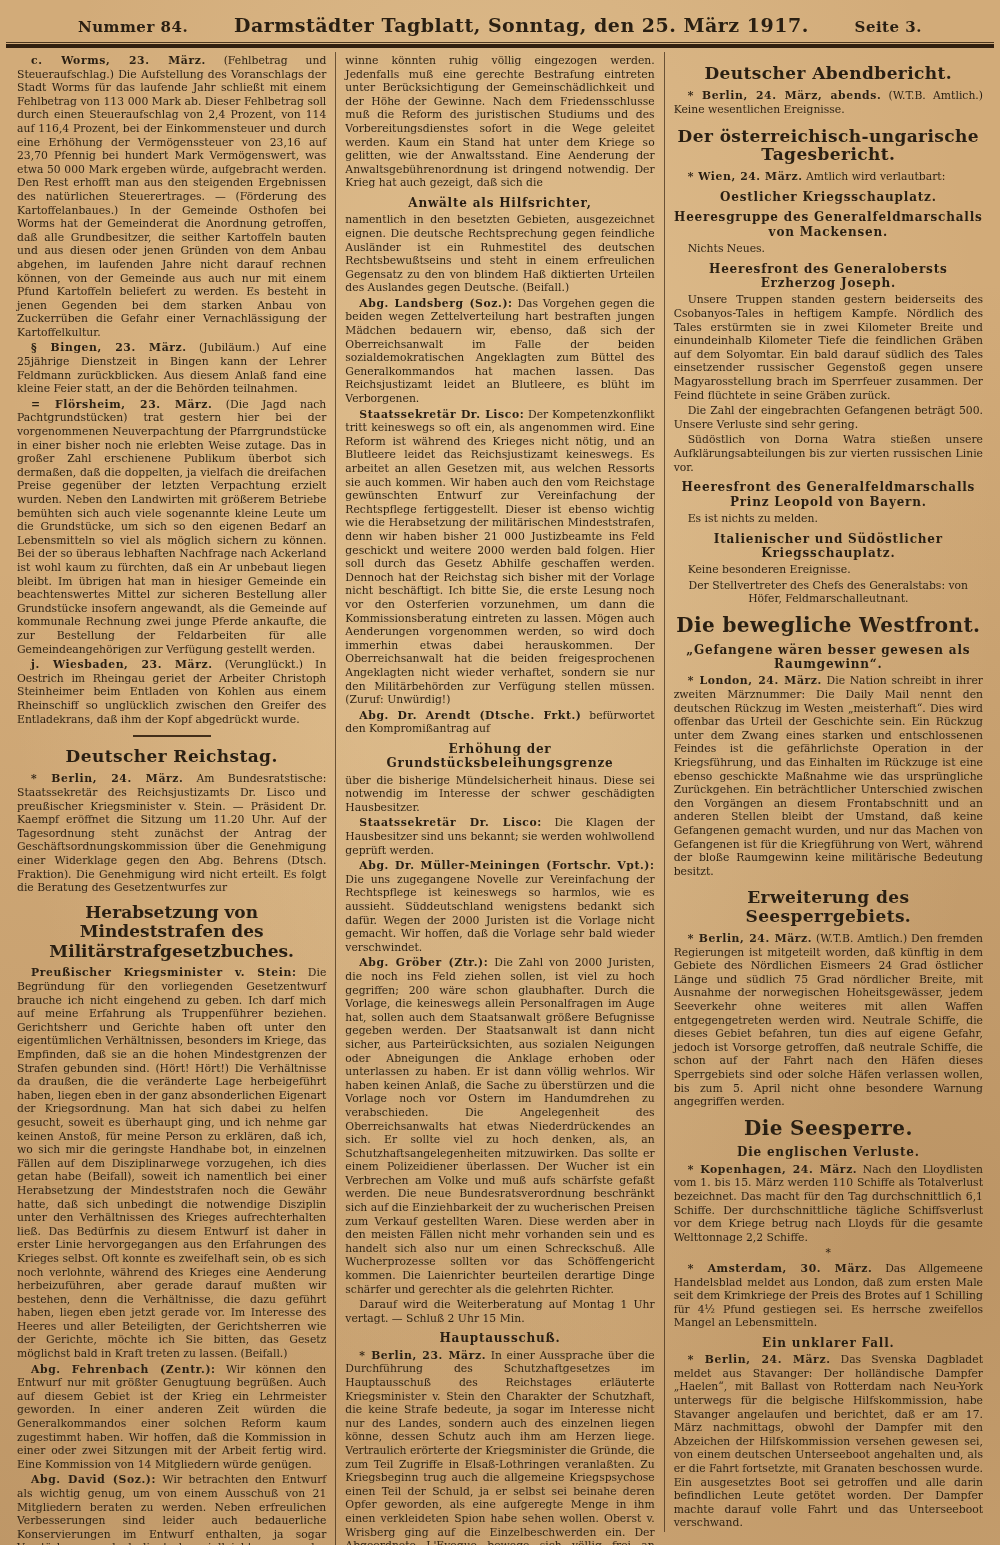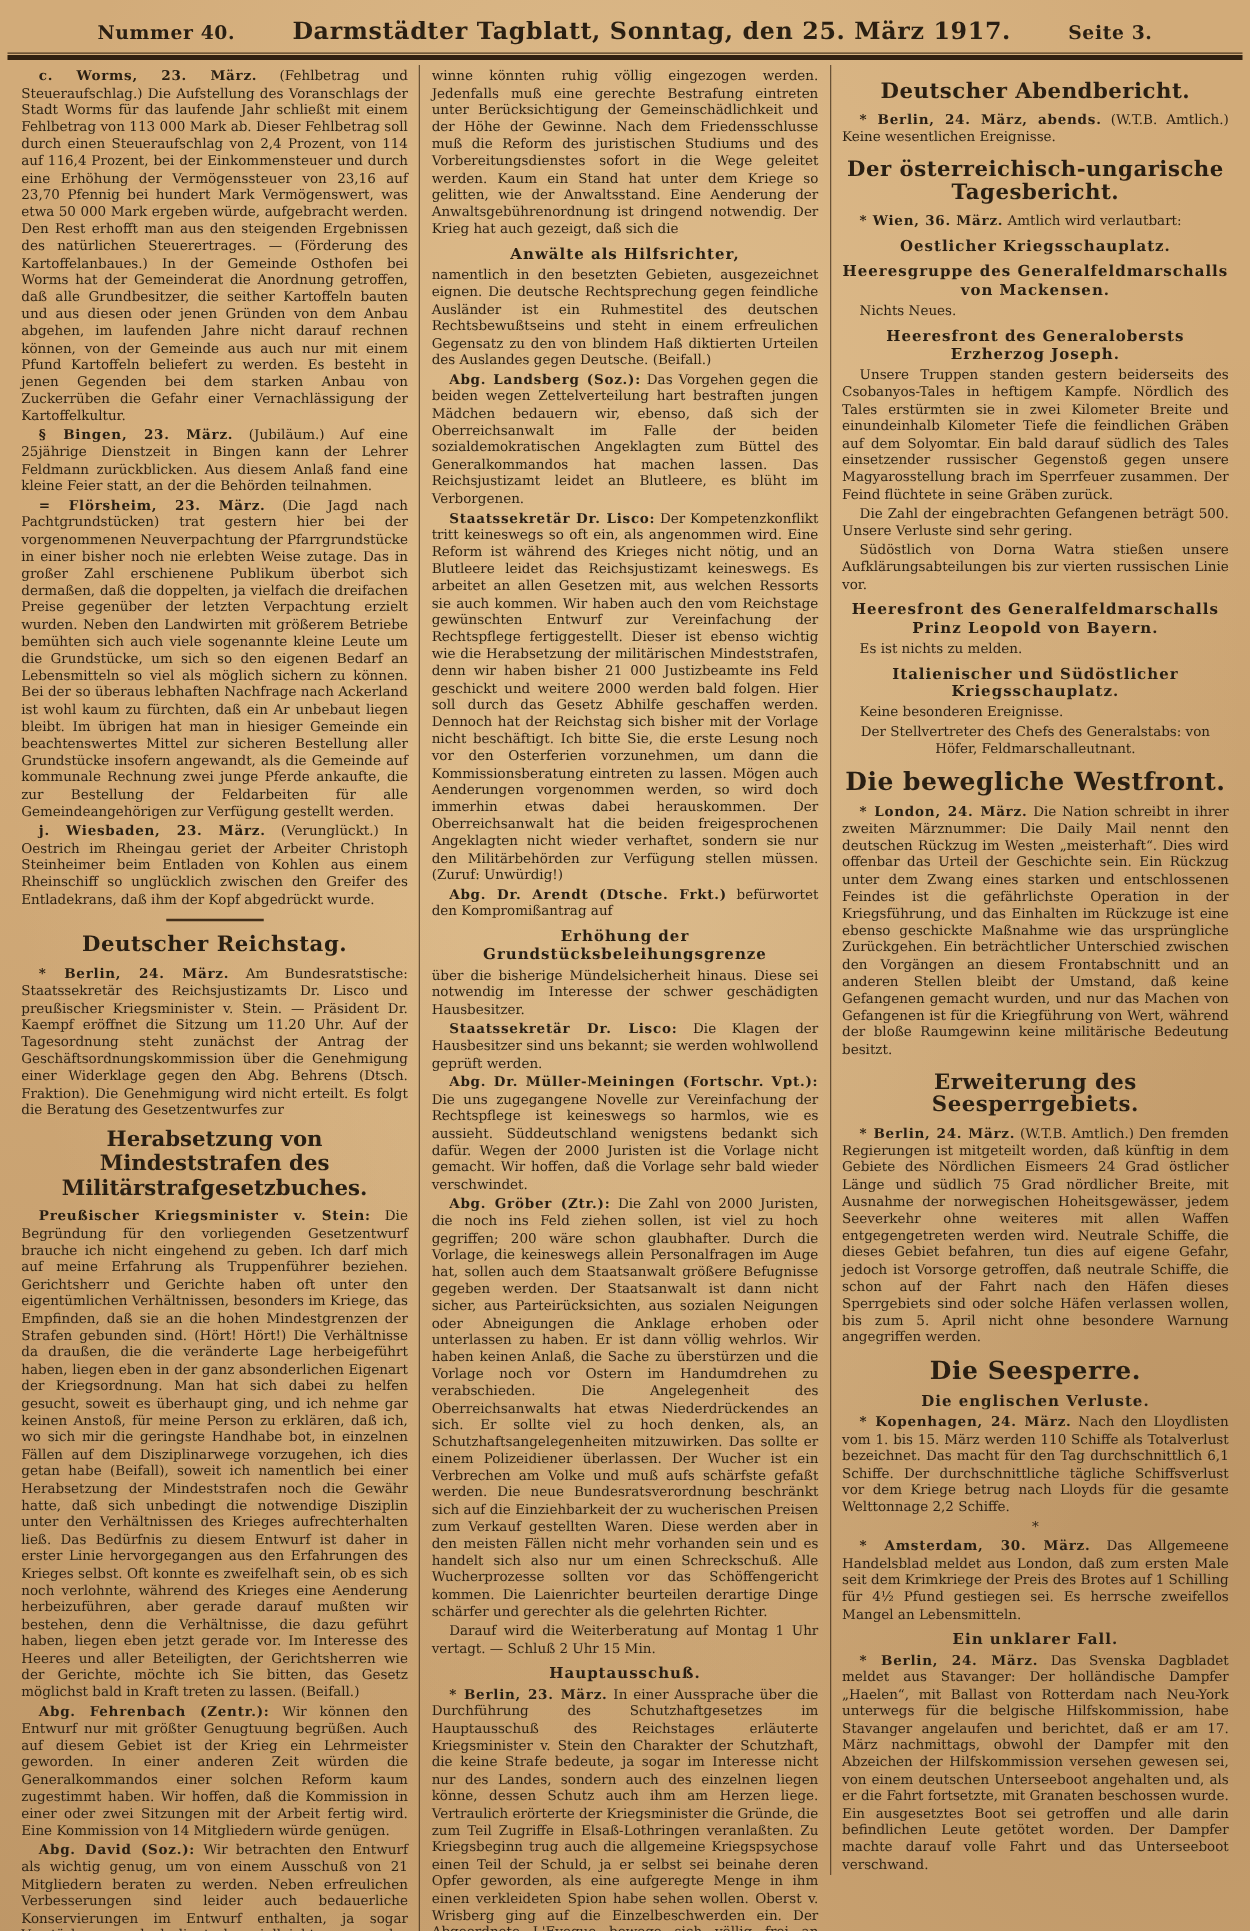--- a/index.html
+++ b/index.html
@@ -46,21 +46,21 @@
   h1.headline.lg{font-size:20px;margin:9px 0 6px 0;}
   h2.subhead{font-size:17px;margin:8px 0 5px 0;line-height:1.15;}
   h3.minihead{font-size:12px;margin:6px 0 3px 0;letter-spacing:.8px;line-height:1.2;}
   .divider{width:78px;border-top:2px solid rgba(40,24,8,.85);margin:9px auto 8px auto;}
 </style>
 </head>
 <body>
 
 <div class="page">
   <div class="masthead">
-    <span class="issue">Nummer 40.</span>
+    <span class="issue">Nummer 84.</span>
     <span class="title">Darmstädter Tagblatt, Sonntag, den 25. März 1917.</span>
     <span class="pageno">Seite 3.</span>
   </div>
   <div class="head-rule-thin"></div>
   <div class="head-rule-thick"></div>
 
   <div class="columns">
     <div class="col">
         <p class="para"><b>c. Worms, 23. März.</b> (Fehlbetrag und Steueraufschlag.) Die Aufstellung des Voranschlags der Stadt Worms für das laufende Jahr schließt mit einem Fehlbetrag von 113 000 Mark ab. Dieser Fehlbetrag soll durch einen Steueraufschlag von 2,4 Prozent, von 114 auf 116,4 Prozent, bei der Einkommensteuer und durch eine Erhöhung der Vermögenssteuer von 23,16 auf 23,70 Pfennig bei hundert Mark Vermögenswert, was etwa 50 000 Mark ergeben würde, aufgebracht werden. Den Rest erhofft man aus den steigenden Ergebnissen des natürlichen Steuerertrages. — (Förderung des Kartoffelanbaues.) In der Gemeinde Osthofen bei Worms hat der Gemeinderat die Anordnung getroffen, daß alle Grundbesitzer, die seither Kartoffeln bauten und aus diesen oder jenen Gründen von dem Anbau abgehen, im laufenden Jahre nicht darauf rechnen können, von der Gemeinde aus auch nur mit einem Pfund Kartoffeln beliefert zu werden. Es besteht in jenen Gegenden bei dem starken Anbau von Zuckerrüben die Gefahr einer Vernachlässigung der Kartoffelkultur.</p>
         <p class="para"><b>§ Bingen, 23. März.</b> (Jubiläum.) Auf eine 25jährige Dienstzeit in Bingen kann der Lehrer Feldmann zurückblicken. Aus diesem Anlaß fand eine kleine Feier statt, an der die Behörden teilnahmen.</p>
@@ -87,34 +87,35 @@
         <p class="para"><b>Abg. Dr. Müller-Meiningen (Fortschr. Vpt.):</b> Die uns zugegangene Novelle zur Vereinfachung der Rechtspflege ist keineswegs so harmlos, wie es aussieht. Süddeutschland wenigstens bedankt sich dafür. Wegen der 2000 Juristen ist die Vorlage nicht gemacht. Wir hoffen, daß die Vorlage sehr bald wieder verschwindet.</p>
         <p class="para"><b>Abg. Gröber (Ztr.):</b> Die Zahl von 2000 Juristen, die noch ins Feld ziehen sollen, ist viel zu hoch gegriffen; 200 wäre schon glaubhafter. Durch die Vorlage, die keineswegs allein Personalfragen im Auge hat, sollen auch dem Staatsanwalt größere Befugnisse gegeben werden. Der Staatsanwalt ist dann nicht sicher, aus Parteirücksichten, aus sozialen Neigungen oder Abneigungen die Anklage erhoben oder unterlassen zu haben. Er ist dann völlig wehrlos. Wir haben keinen Anlaß, die Sache zu überstürzen und die Vorlage noch vor Ostern im Handumdrehen zu verabschieden. Die Angelegenheit des Oberreichsanwalts hat etwas Niederdrückendes an sich. Er sollte viel zu hoch denken, als, an Schutzhaftsangelegenheiten mitzuwirken. Das sollte er einem Polizeidiener überlassen. Der Wucher ist ein Verbrechen am Volke und muß aufs schärfste gefaßt werden. Die neue Bundesratsverordnung beschränkt sich auf die Einziehbarkeit der zu wucherischen Preisen zum Verkauf gestellten Waren. Diese werden aber in den meisten Fällen nicht mehr vorhanden sein und es handelt sich also nur um einen Schreckschuß. Alle Wucherprozesse sollten vor das Schöffengericht kommen. Die Laienrichter beurteilen derartige Dinge schärfer und gerechter als die gelehrten Richter.</p>
         <p class="para">Darauf wird die Weiterberatung auf Montag 1 Uhr vertagt. — Schluß 2 Uhr 15 Min.</p>
         <h3 class="minihead">Hauptausschuß.</h3>
         <p class="para"><b>* Berlin, 23. März.</b> In einer Aussprache über die Durchführung des Schutzhaftgesetzes im Hauptausschuß des Reichstages erläuterte Kriegsminister v. Stein den Charakter der Schutzhaft, die keine Strafe bedeute, ja sogar im Interesse nicht nur des Landes, sondern auch des einzelnen liegen könne, dessen Schutz auch ihm am Herzen liege. Vertraulich erörterte der Kriegsminister die Gründe, die zum Teil Zugriffe in Elsaß-Lothringen veranlaßten. Zu Kriegsbeginn trug auch die allgemeine Kriegspsychose einen Teil der Schuld, ja er selbst sei beinahe deren Opfer geworden, als eine aufgeregte Menge in ihm einen verkleideten Spion habe sehen wollen. Oberst v. Wrisberg ging auf die Einzelbeschwerden ein. Der Abgeordnete L'Eveque bewege sich völlig frei an seinem bisherigen Wohnort und übe den Beruf als Tierarzt aus. Weiterhin erklärte der Kriegsminister, die vorgebrachten Fälle würden untersucht und geprüft. Er teilte dem Generalkommando die gegebenen Richtlinien zur Durchführung des Gesetzes mit. Staatssekretär Helfferich verwies auf diese Erklärungen, die für eine loyale Durchführung des Gesetzes bürgen würden. Er selber werde alles tun, was in dieser Richtung geschehen könne. Die noch in Schutzhaft befindlichen Personen hätten das Beschwerderecht und sollten gehört werden. Er ging alsdann auf die elsaß-lothringische Frage ein und bedauerte den Ausgang der Rektoratswahl an der Straßburger Universität, zumal dadurch der Anschein konfessioneller Differenzen erweckt worden sei. Er hofft, daß sich ein Ausgleich werde finden lassen.</p>
       </div>
     <div class="col">
         <h1 class="headline">Deutscher Abendbericht.</h1>
         <p class="para"><b>* Berlin, 24. März, abends.</b> (W.T.B. Amtlich.) Keine wesentlichen Ereignisse.</p>
         <h1 class="headline">Der österreichisch-ungarische Tagesbericht.</h1>
-        <p class="para"><b>* Wien, 36. März.</b> Amtlich wird verlautbart:</p>
+        <p class="para"><b>* Wien, 24. März.</b> Amtlich wird verlautbart:</p>
         <h3 class="minihead">Oestlicher Kriegsschauplatz.</h3>
         <h3 class="minihead">Heeresgruppe des Generalfeldmarschalls von Mackensen.</h3>
         <p class="para">Nichts Neues.</p>
         <h3 class="minihead">Heeresfront des Generalobersts Erzherzog Joseph.</h3>
         <p class="para">Unsere Truppen standen gestern beiderseits des Csobanyos-Tales in heftigem Kampfe. Nördlich des Tales erstürmten sie in zwei Kilometer Breite und einundeinhalb Kilometer Tiefe die feindlichen Gräben auf dem Solyomtar. Ein bald darauf südlich des Tales einsetzender russischer Gegenstoß gegen unsere Magyarosstellung brach im Sperrfeuer zusammen. Der Feind flüchtete in seine Gräben zurück.</p>
         <p class="para">Die Zahl der eingebrachten Gefangenen beträgt 500. Unsere Verluste sind sehr gering.</p>
         <p class="para">Südöstlich von Dorna Watra stießen unsere Aufklärungsabteilungen bis zur vierten russischen Linie vor.</p>
         <h3 class="minihead">Heeresfront des Generalfeldmarschalls Prinz Leopold von Bayern.</h3>
         <p class="para">Es ist nichts zu melden.</p>
         <h3 class="minihead">Italienischer und Südöstlicher Kriegsschauplatz.</h3>
         <p class="para">Keine besonderen Ereignisse.</p>
         <p class="center">Der Stellvertreter des Chefs des Generalstabs: von Höfer, Feldmarschalleutnant.</p>
         <h1 class="headline lg">Die bewegliche Westfront.</h1>
+        <h3 class="minihead">„Gefangene wären besser gewesen als Raumgewinn“.</h3>
         <p class="para"><b>* London, 24. März.</b> Die Nation schreibt in ihrer zweiten Märznummer: Die Daily Mail nennt den deutschen Rückzug im Westen „meisterhaft“. Dies wird offenbar das Urteil der Geschichte sein. Ein Rückzug unter dem Zwang eines starken und entschlossenen Feindes ist die gefährlichste Operation in der Kriegsführung, und das Einhalten im Rückzuge ist eine ebenso geschickte Maßnahme wie das ursprüngliche Zurückgehen. Ein beträchtlicher Unterschied zwischen den Vorgängen an diesem Frontabschnitt und an anderen Stellen bleibt der Umstand, daß keine Gefangenen gemacht wurden, und nur das Machen von Gefangenen ist für die Kriegführung von Wert, während der bloße Raumgewinn keine militärische Bedeutung besitzt.</p>
         <h1 class="headline">Erweiterung des Seesperrgebiets.</h1>
         <p class="para"><b>* Berlin, 24. März.</b> (W.T.B. Amtlich.) Den fremden Regierungen ist mitgeteilt worden, daß künftig in dem Gebiete des Nördlichen Eismeers 24 Grad östlicher Länge und südlich 75 Grad nördlicher Breite, mit Ausnahme der norwegischen Hoheitsgewässer, jedem Seeverkehr ohne weiteres mit allen Waffen entgegengetreten werden wird. Neutrale Schiffe, die dieses Gebiet befahren, tun dies auf eigene Gefahr, jedoch ist Vorsorge getroffen, daß neutrale Schiffe, die schon auf der Fahrt nach den Häfen dieses Sperrgebiets sind oder solche Häfen verlassen wollen, bis zum 5. April nicht ohne besondere Warnung angegriffen werden.</p>
         <h1 class="headline lg">Die Seesperre.</h1>
         <h3 class="minihead">Die englischen Verluste.</h3>
         <p class="para"><b>* Kopenhagen, 24. März.</b> Nach den Lloydlisten vom 1. bis 15. März werden 110 Schiffe als Totalverlust bezeichnet. Das macht für den Tag durchschnittlich 6,1 Schiffe. Der durchschnittliche tägliche Schiffsverlust vor dem Kriege betrug nach Lloyds für die gesamte Welttonnage 2,2 Schiffe.</p>
         <p class="center">*</p>
         <p class="para"><b>* Amsterdam, 30. März.</b> Das Allgemeene Handelsblad meldet aus London, daß zum ersten Male seit dem Krimkriege der Preis des Brotes auf 1 Schilling für 4½ Pfund gestiegen sei. Es herrsche zweifellos Mangel an Lebensmitteln.</p>
         <h3 class="minihead">Ein unklarer Fall.</h3>
         <p class="para"><b>* Berlin, 24. März.</b> Das Svenska Dagbladet meldet aus Stavanger: Der holländische Dampfer „Haelen“, mit Ballast von Rotterdam nach Neu-York unterwegs für die belgische Hilfskommission, habe Stavanger angelaufen und berichtet, daß er am 17. März nachmittags, obwohl der Dampfer mit den Abzeichen der Hilfskommission versehen gewesen sei, von einem deutschen Unterseeboot angehalten und, als er die Fahrt fortsetzte, mit Granaten beschossen wurde. Ein ausgesetztes Boot sei getroffen und alle darin befindlichen Leute getötet worden. Der Dampfer machte darauf volle Fahrt und das Unterseeboot verschwand.</p>

